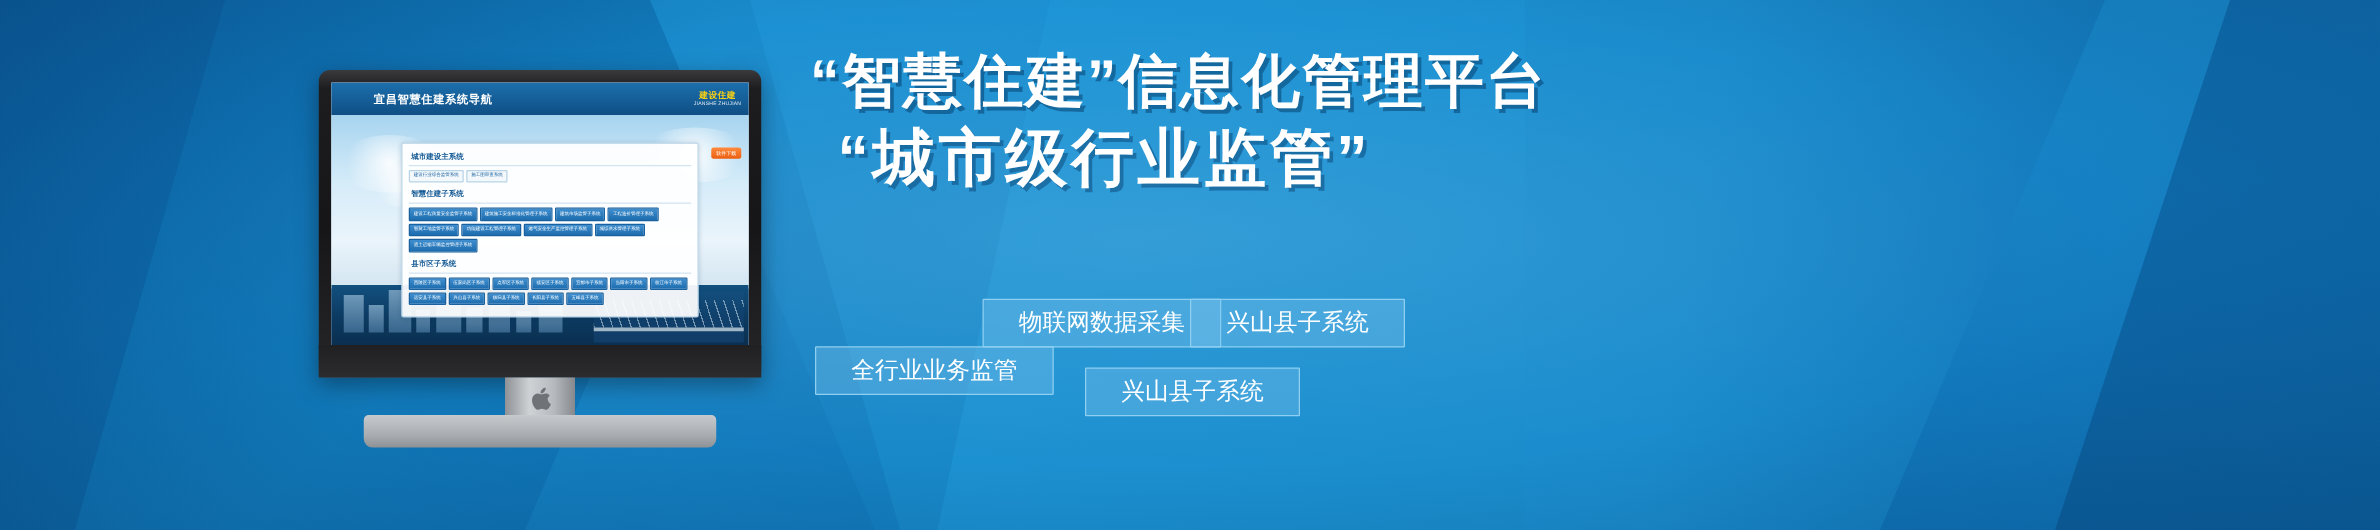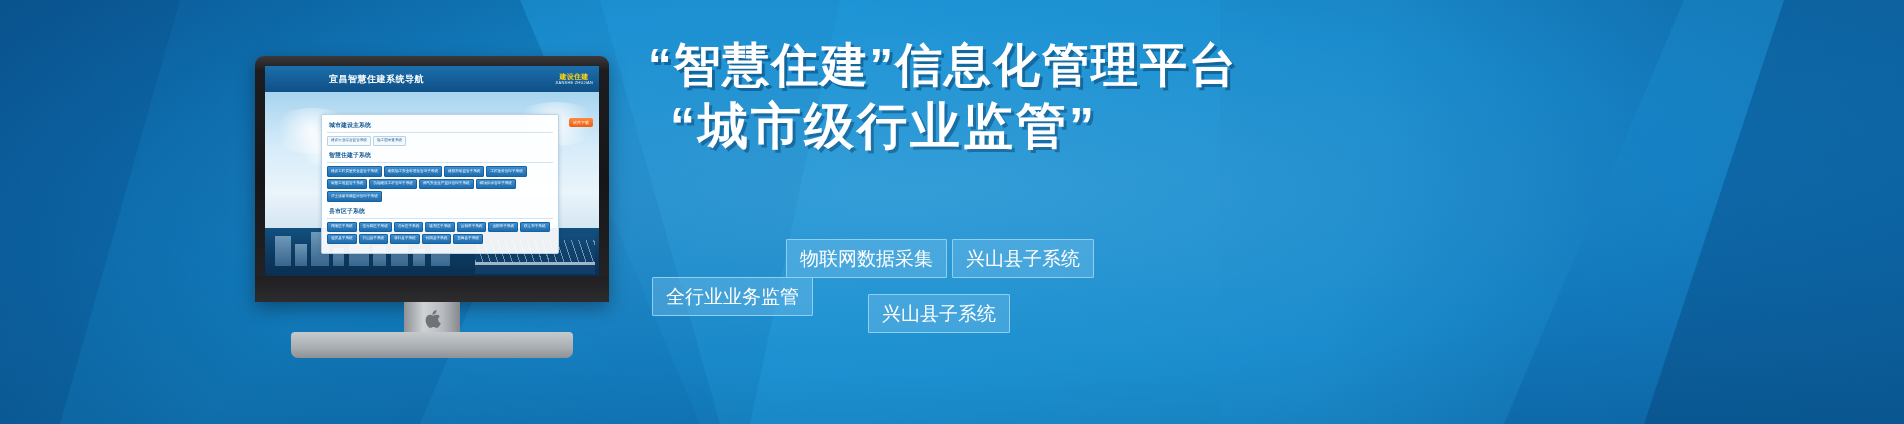--- a/index.html
+++ b/index.html
@@ -106,21 +106,21 @@
   
   .scr-head {
     position: relative;
     height: 26px;
     background: linear-gradient(180deg, #1c6fad 0%, #0f4f85 100%);
     display: flex; align-items: center; justify-content: space-between;
     padding: 0 6px;
   }
   .scr-head-title {
     color: #ffffff; font-size: 9px; font-weight: bold;
-    letter-spacing: .5px; margin-left: 58px;
+    letter-spacing: .5px; margin-left: 28px;
   }
   .scr-logo {
     display: flex; flex-direction: column; align-items: center; line-height: 1;
   }
   .scr-logo-cn { color: #f7d117; font-size: 7px; font-weight: bold; letter-spacing: .3px; }
   .scr-logo-en { color: #e8eef5; font-size: 4px; letter-spacing: .2px; margin-top: 1px; }
 
   .scr-body {
     position: relative;
     height: 184px;
@@ -233,21 +233,21 @@
   .line3 .gap { display: inline-block; width: 20px; }
 
   
   .tag {
     position: absolute;
     border: 1px solid #8fd0f2;
     background: rgba(120,195,236,.38);
     color: #ffffff;
     font-size: 19px;
     line-height: 1;
-    padding: 9px 13px;
+    padding: 9px 28px;
     white-space: nowrap;
     border-radius: 1px;
   }
   #tag-iot      { left: 786px; top: 239px; }
   #tag-bigdata  { left: 952px; top: 239px; }
   #tag-industry { left: 652px; top: 277px; }
   #tag-smartcity{ left: 868px; top: 294px; }
 </style>
 </head>
 <body>

